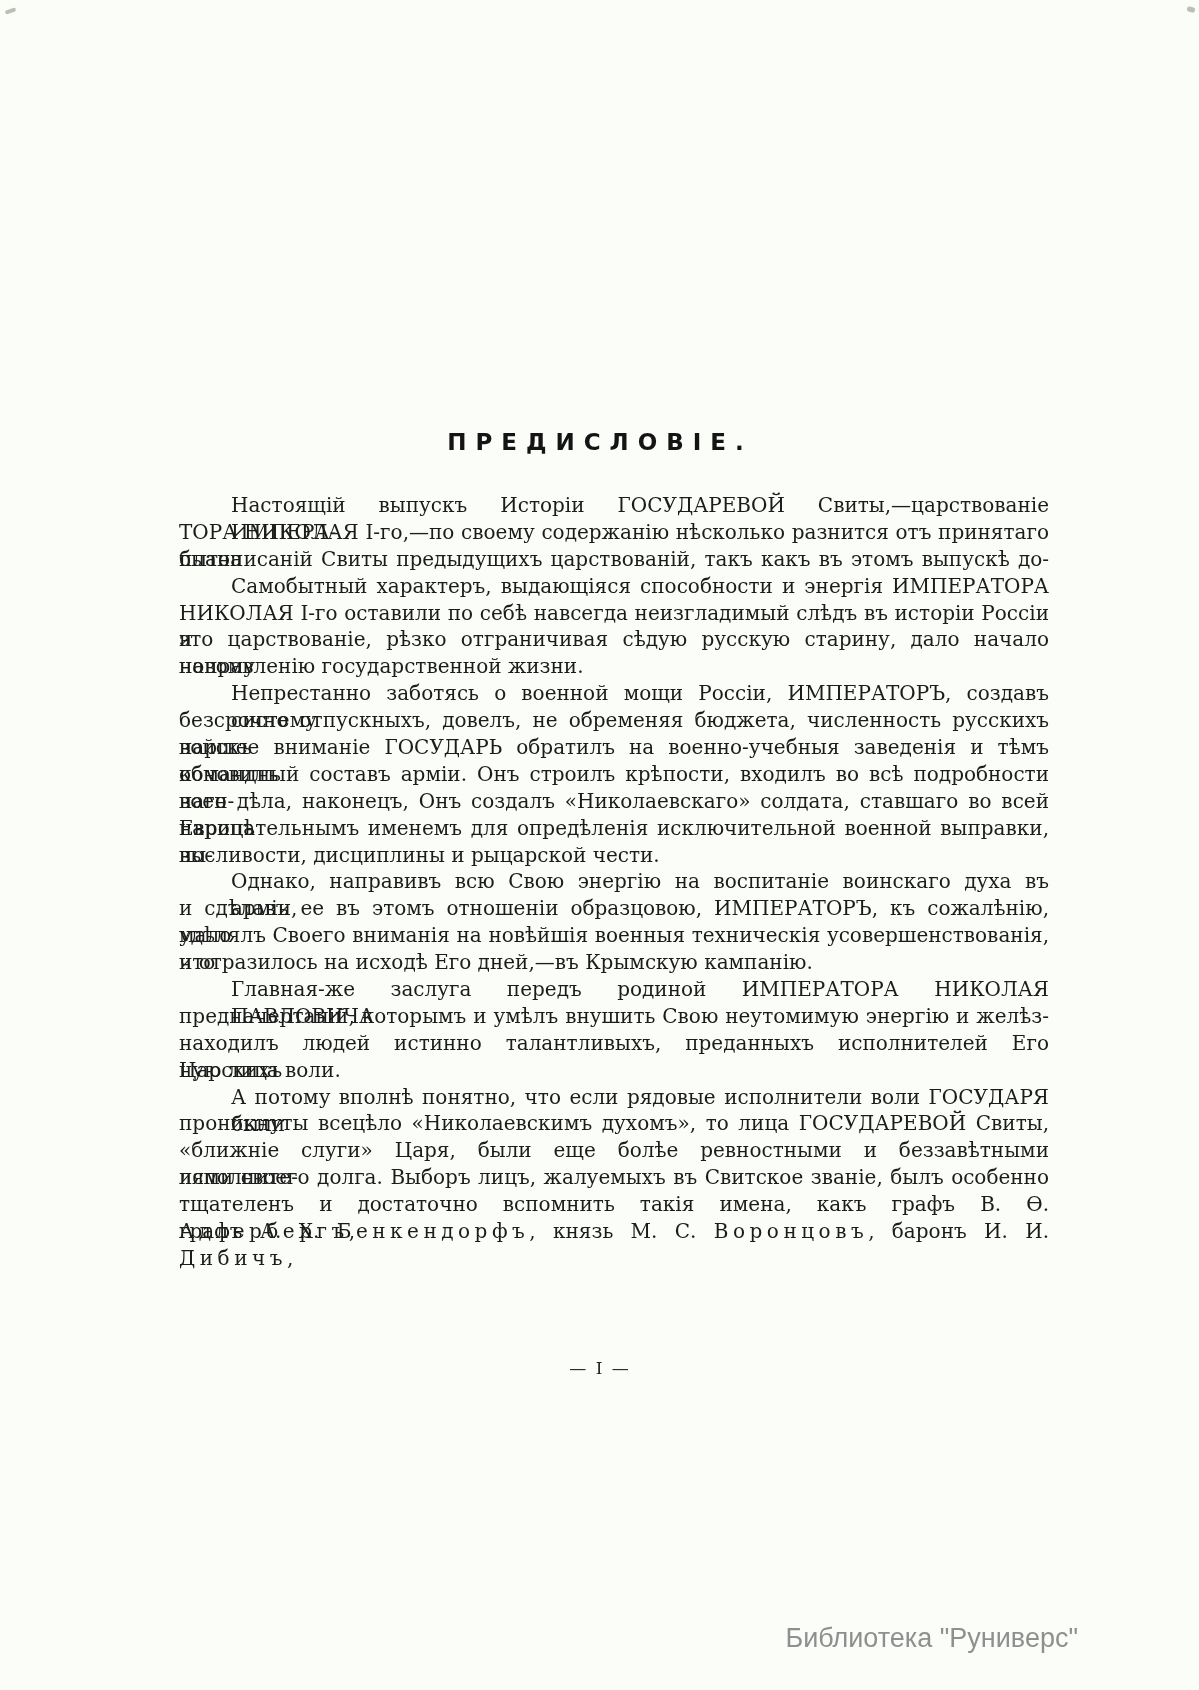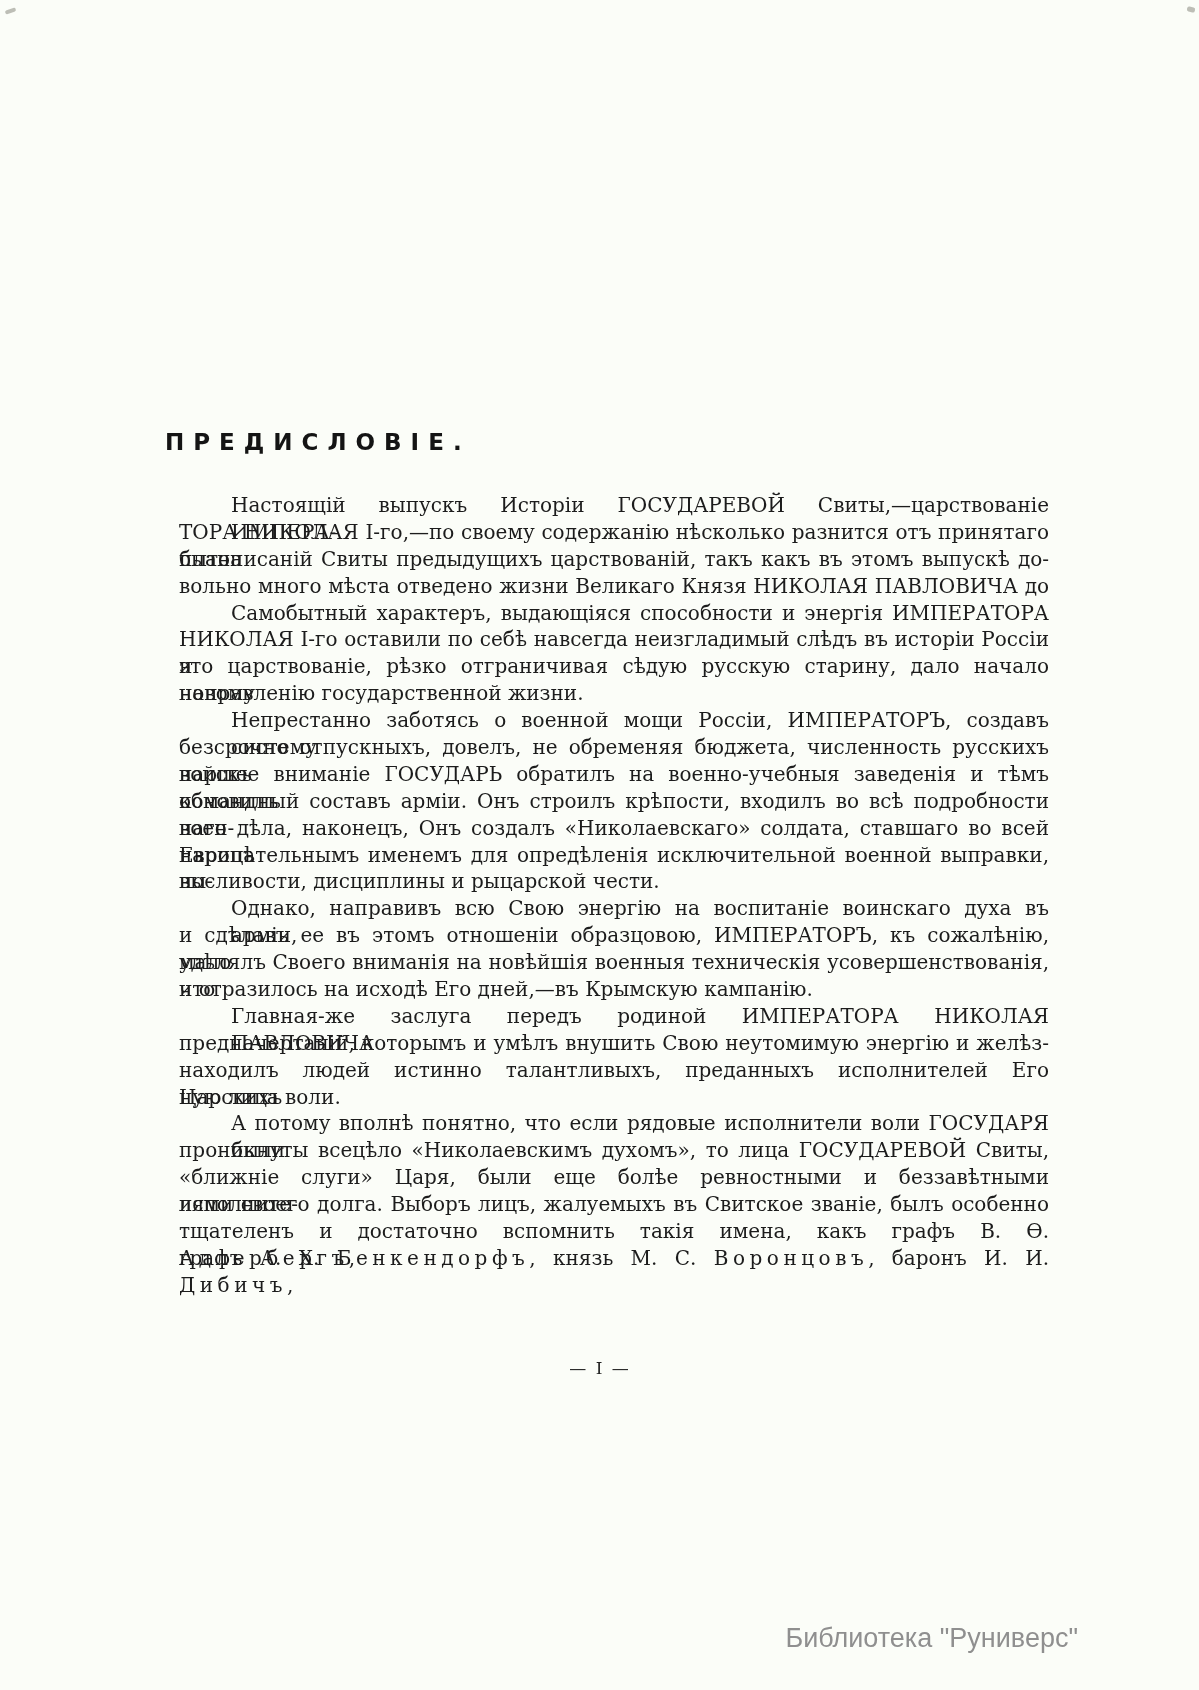--- a/index.html
+++ b/index.html
@@ -23,20 +23,21 @@
     border-radius: 2px;
   }
   .artifact.tl { left: 5px; top: 9px; width: 11px; height: 4px; transform: rotate(-18deg); }
   .artifact.tr { right: 4px; top: 7px; width: 8px; height: 5px; transform: rotate(14deg); }
   .title {
     position: absolute;
     top: 429px;
     left: 165px;
     width: 870px;
     margin: 0;
+    text-align: center;
     font-family: "DejaVu Sans", "Liberation Sans", sans-serif;
     font-weight: bold;
     font-size: 23px;
     letter-spacing: 9px;
     color: #141414;
     white-space: nowrap;
   }
   .textblock {
     position: absolute;
     top: 492px;
@@ -80,21 +81,20 @@
   <div class="artifact tl"></div>
   <div class="artifact tr"></div>
 
   <h1 class="title">ПРЕДИСЛОВІЕ.</h1>
 
   <div class="textblock" id="textblock">
       <div class="para">
         <div class="line first">Настоящій выпускъ Исторіи ГОСУДАРЕВОЙ Свиты,—царствованіе ИМПЕРА-</div>
         <div class="line">ТОРА НИКОЛАЯ І-го,—по своему содержанію нѣсколько разнится отъ принятаго плана</div>
         <div class="line">бытописаній Свиты предыдущихъ царствованій, такъ какъ въ этомъ выпускѣ до-</div>
-        <div class="line">вольно много мѣста отведено жизни Великаго Князя НИКОЛАЯ ПАВЛОВИЧА до</div>
       </div>
       <div class="para">
         <div class="line first">Самобытный характеръ, выдающіяся способности и энергія ИМПЕРАТОРА</div>
         <div class="line">НИКОЛАЯ І-го оставили по себѣ навсегда неизгладимый слѣдъ въ исторіи Россіи и</div>
         <div class="line">это царствованіе, рѣзко отграничивая сѣдую русскую старину, дало начало новому</div>
         <div class="line lastleft">направленію государственной жизни.</div>
       </div>
       <div class="para">
         <div class="line first">Непрестанно заботясь о военной мощи Россіи, ИМПЕРАТОРЪ, создавъ систему</div>
         <div class="line">безсрочно отпускныхъ, довелъ, не обременяя бюджета, численность русскихъ войскъ</div>

